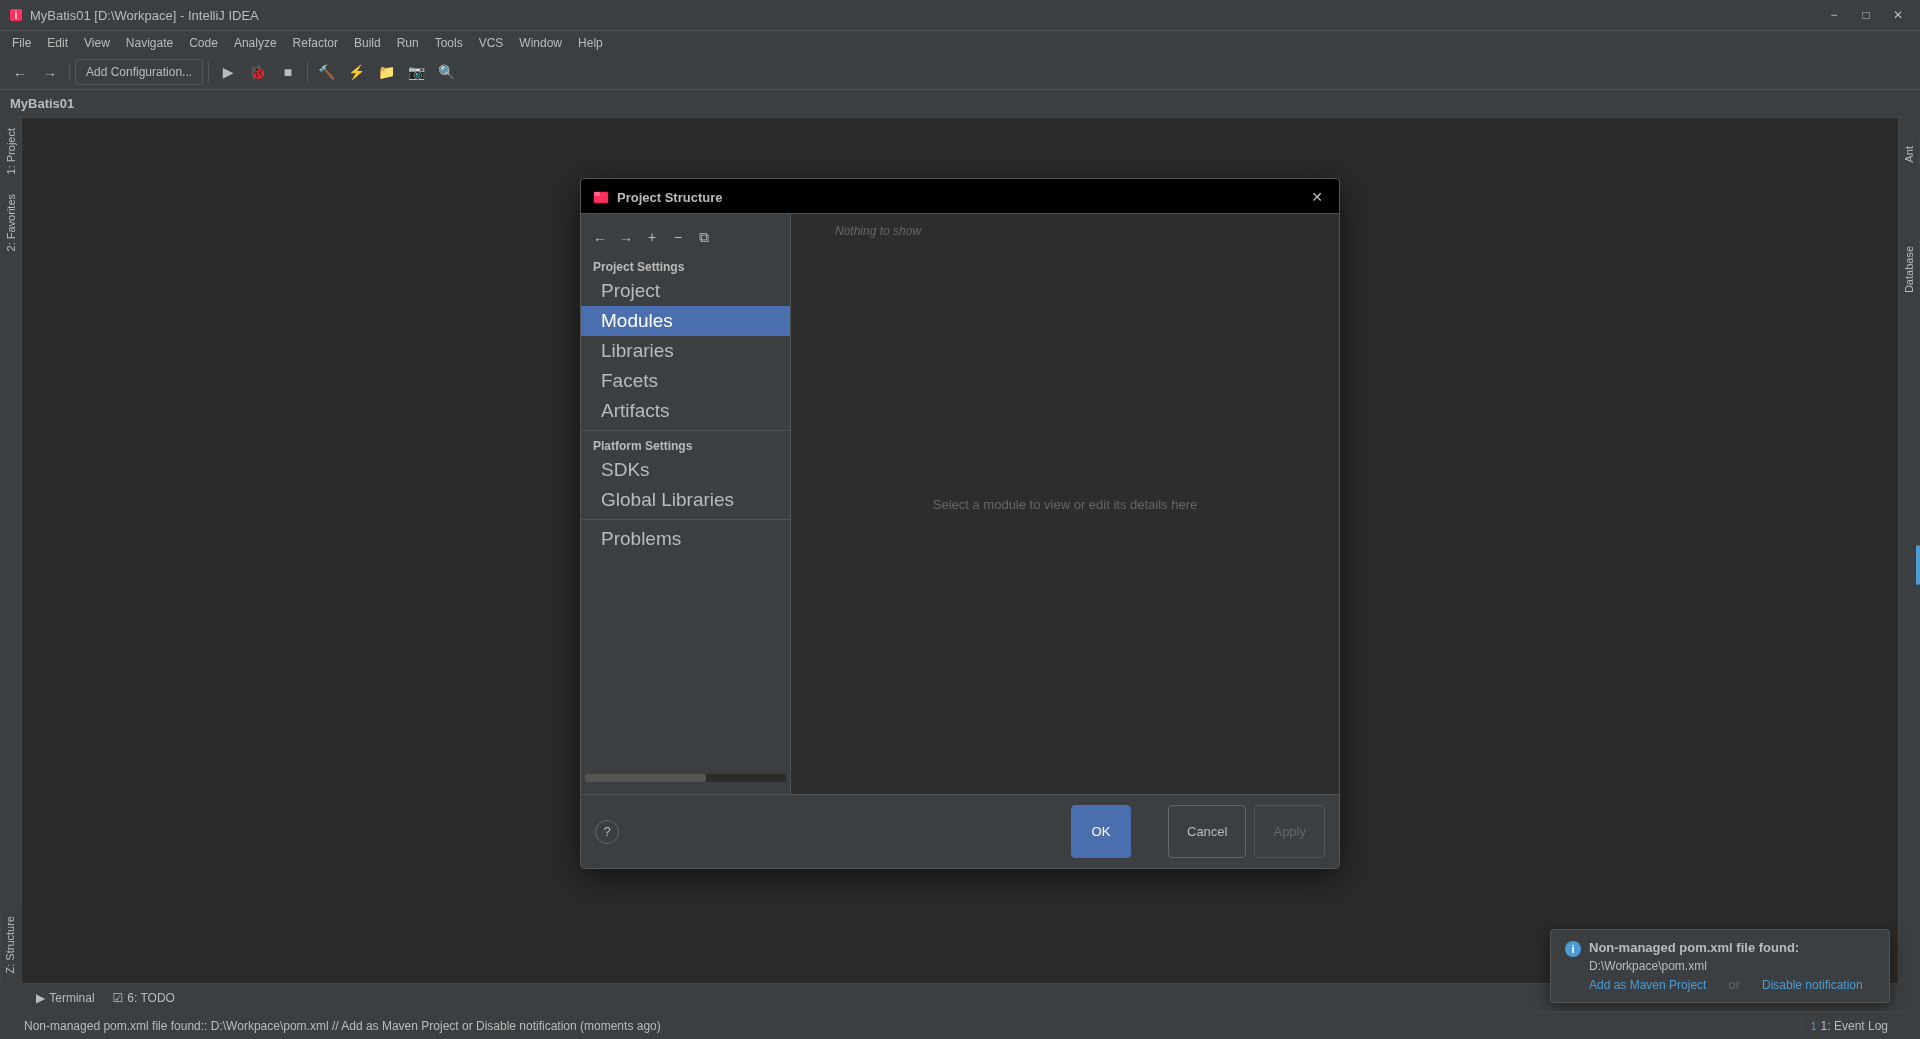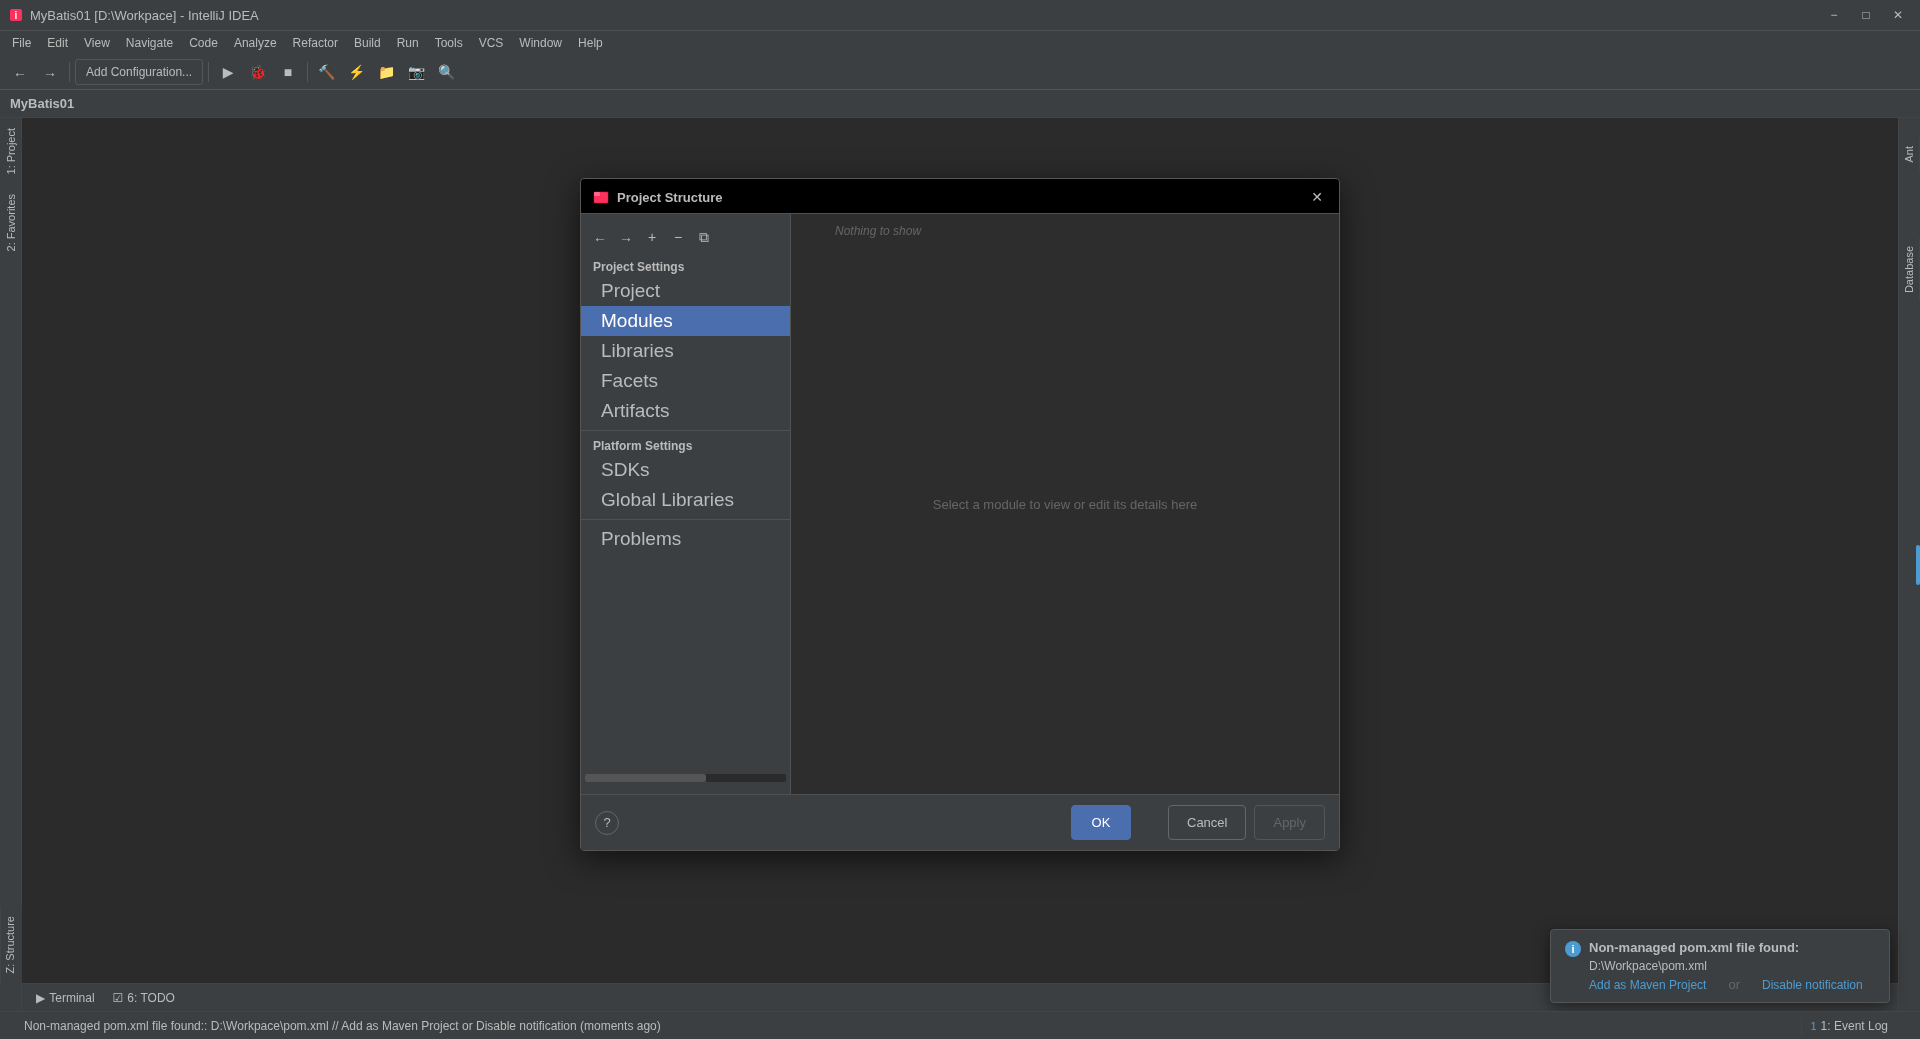--- a/index.html
+++ b/index.html
@@ -364,21 +364,21 @@
     #dialog-footer-left {
       display: flex;
       align-items: center;
     }
     #dialog-footer-right {
       display: flex;
       align-items: center;
       gap: 8px;
     }
     .dialog-btn {
-      padding: 9px 18px;
+      padding: 18px 18px;
       border-radius: 4px;
       border: 1px solid #666;
       cursor: pointer;
       font-size: 13px;
       min-width: 60px;
       text-align: center;
     }
     .dialog-btn.primary {
       background: #4b6eaf;
       border-color: #4b6eaf;

